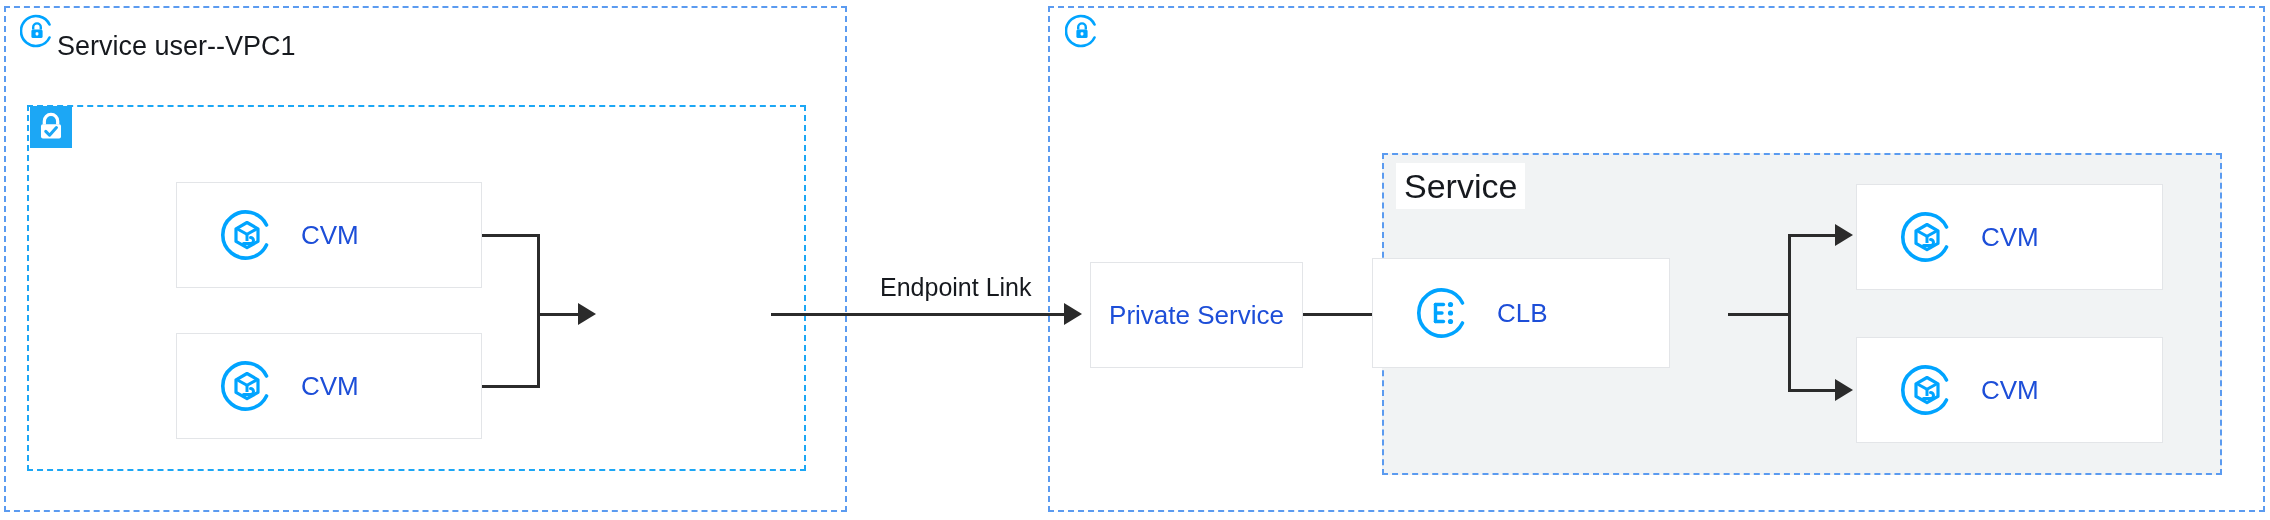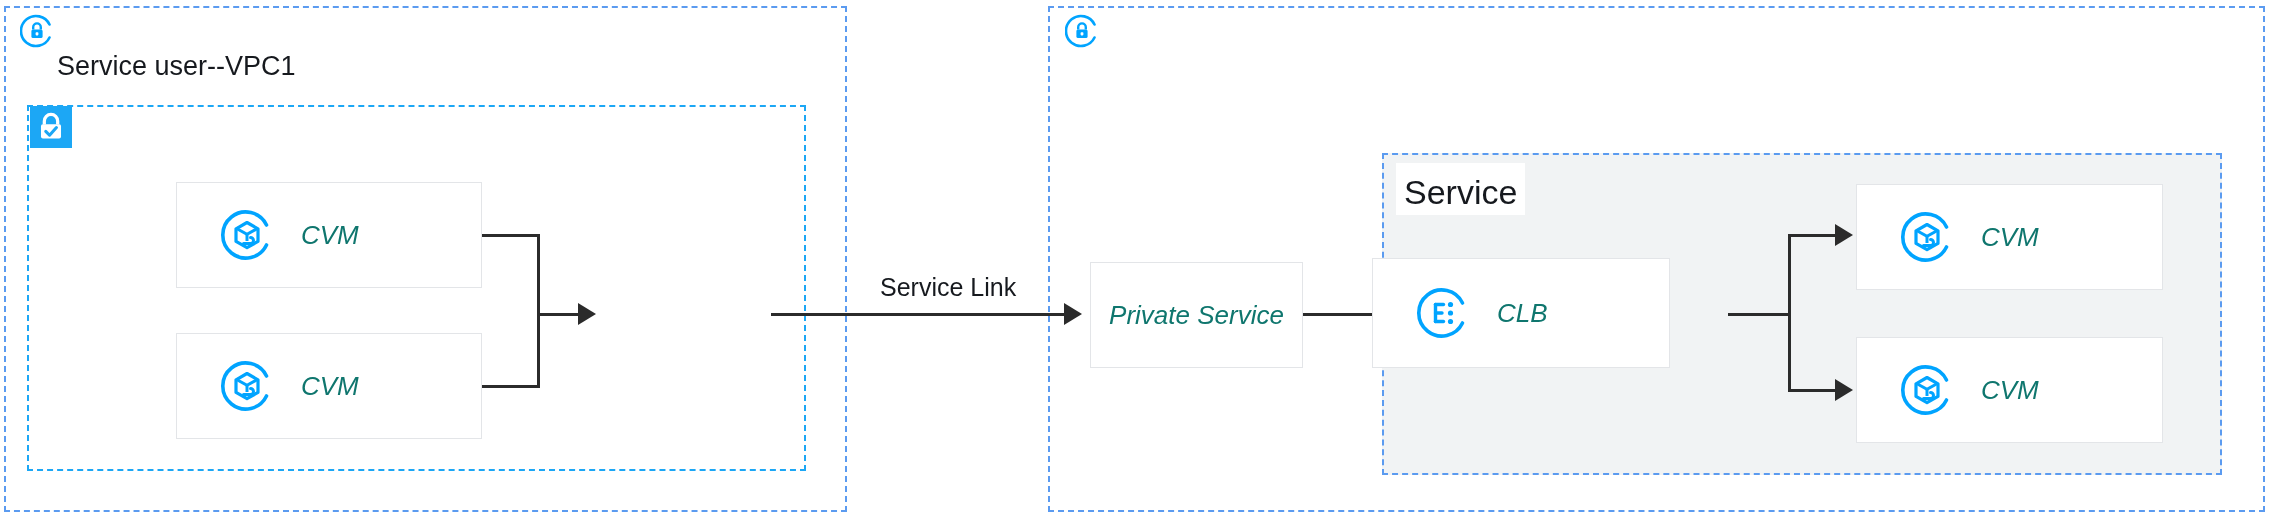--- a/index.html
+++ b/index.html
@@ -36,27 +36,26 @@
     background: #f1f3f4;
     box-sizing: border-box;
   }
 
   
   .vpc-title {
     font-size: 27px;
     color: #16191e;
     white-space: nowrap;
     line-height: 1;
-    margin-top: 20px;
   }
   .service-title {
     font-size: 34px;
     color: #16191e;
     background: #ffffff;
-    padding: 12px 8px 4px 8px;
+    padding: 6px 8px 4px 8px;
     white-space: nowrap;
     line-height: 1.05;
   }
   .link-label {
     font-size: 25px;
     color: #16191e;
     white-space: nowrap;
     line-height: 1;
   }
 
@@ -65,24 +64,23 @@
     box-sizing: border-box;
     background: #ffffff;
     border: 1px solid #e3e5e8;
     display: flex;
     align-items: center;
   }
   .card.icon-card { padding-left: 42px; }
   .card.plain-card { justify-content: center; }
   .card-label {
     font-size: 26px;
-    color: #0f766e;
+    color: #1d4ed8;
     white-space: nowrap;
     line-height: 1;
-    font-style: italic;
   }
   .card.icon-card .card-label { margin-left: 26px; }
 
   .node-icon {
     width: 56px;
     height: 56px;
     flex: 0 0 56px;
     display: block;
   }
 
@@ -167,21 +165,21 @@
 
   <div class="abs wire wire-h" style="left:482px; top:234px; width:58px;"></div>
   <div class="abs wire wire-h" style="left:482px; top:385px; width:58px;"></div>
   <div class="abs wire wire-v" style="left:537px; top:234px; height:154px;"></div>
   <div class="abs wire wire-h" style="left:537px; top:313px; width:44px;"></div>
   <div class="abs arrow-head" style="left:578px; top:303px;"></div>
 
 
   <div class="abs wire wire-h" style="left:771px; top:313px; width:297px;"></div>
   <div class="abs arrow-head" style="left:1064px; top:303px;"></div>
-  <div class="abs link-label" style="left:880px; top:275px;">Service Link</div>
+  <div class="abs link-label" style="left:880px; top:275px;">Endpoint Link</div>
 
   <div class="abs vpc-box" style="left:1048px; top:6px; width:1217px; height:506px;"></div>
 
   <div class="abs" style="left:1065px; top:14px; width:34px; height:34px;">
     <svg class="lock-circle-icon" viewBox="0 0 34 34" aria-hidden="true">
       <path d="M29.5 10.5 A15 15 0 1 0 29.5 23.5" fill="none" stroke="#00a4ff" stroke-width="2.6" stroke-linecap="round"></path>
       <path d="M13.2 15.6 v-2.4 a3.8 3.8 0 0 1 7.6 0 v2.4" fill="none" stroke="#00a4ff" stroke-width="2.4"></path>
       <rect x="11.4" y="15.4" width="11.2" height="8.6" rx="1.6" fill="#00a4ff"></rect>
       <rect x="15.6" y="18.2" width="2.8" height="3.2" rx="0.8" fill="#ffffff"></rect>
     </svg>

